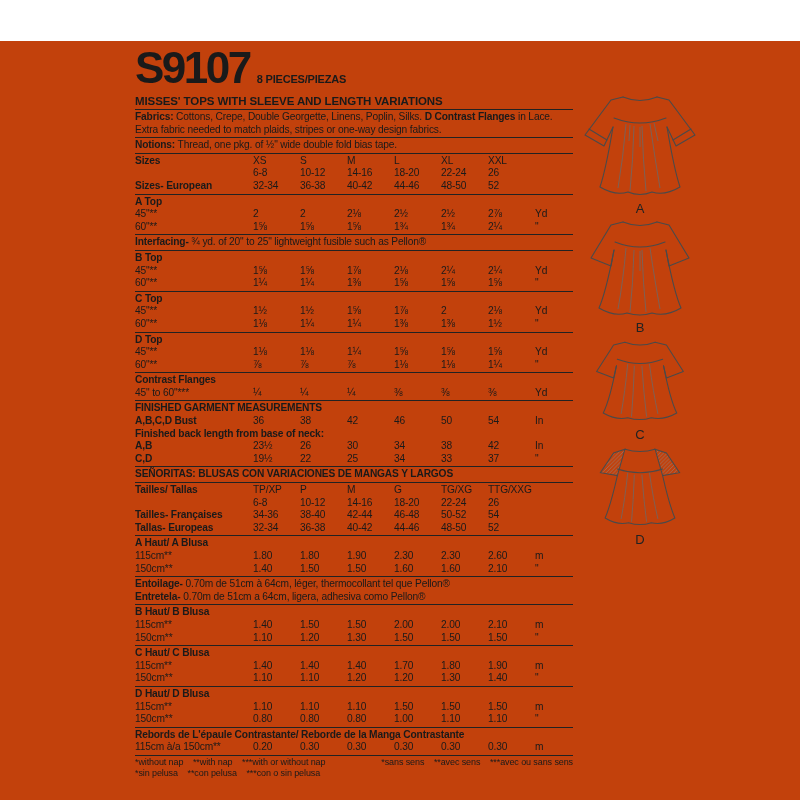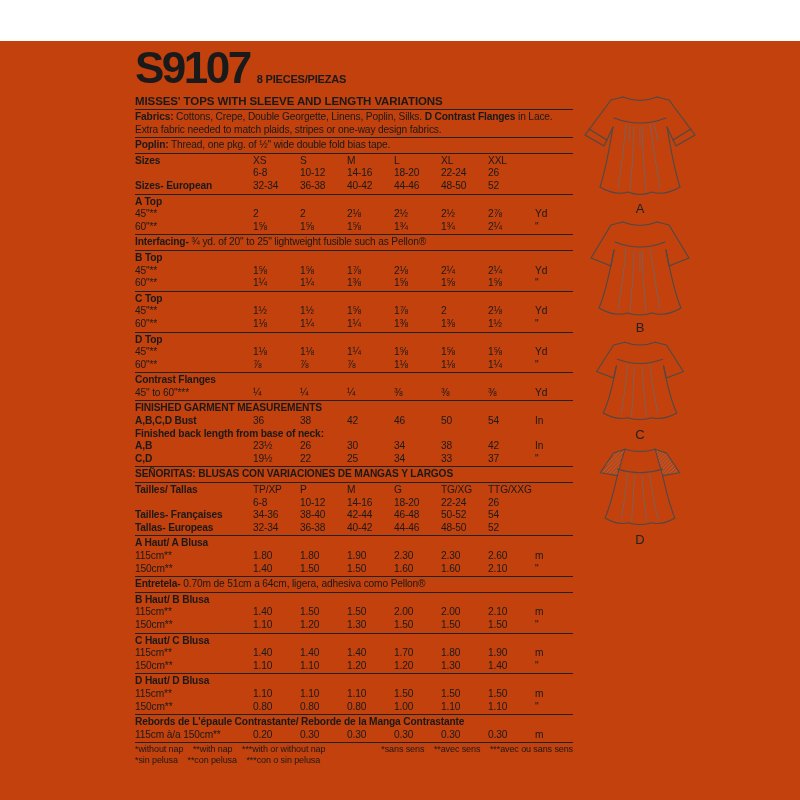--- a/index.html
+++ b/index.html
@@ -36,21 +36,21 @@
     <div class="brandline">
       <span class="pattnum">S9107</span>
       <span class="pieces">8 PIECES/PIEZAS</span>
     </div>
     <div class="title">MISSES' TOPS WITH SLEEVE AND LENGTH VARIATIONS</div>
     <div id="table-host">
         <div class="tsec">
           <div class="trow"><span class="b">Fabrics:</span><span> Cottons, Crepe, Double Georgette, Linens, Poplin, Silks. </span><span class="b">D Contrast Flanges</span><span> in Lace. Extra fabric needed to match plaids, stripes or one-way design fabrics.</span></div>
         </div>
         <div class="tsec">
-          <div class="trow"><span class="b">Poplin:</span><span> Thread, one pkg. of ½" wide double fold bias tape.</span></div>
+          <div class="trow"><span class="b">Notions:</span><span> Thread, one pkg. of ½" wide double fold bias tape.</span></div>
         </div>
         <div class="tsec">
           <div class="crow">
             <span class="cell b">Sizes</span>
             <span class="cell">XS</span>
             <span class="cell">S</span>
             <span class="cell">M</span>
             <span class="cell">L</span>
             <span class="cell">XL</span>
             <span class="cell">XXL</span>
@@ -281,20 +281,21 @@
             <span class="cell">1.40</span>
             <span class="cell">1.50</span>
             <span class="cell">1.50</span>
             <span class="cell">1.60</span>
             <span class="cell">1.60</span>
             <span class="cell">2.10</span>
             <span class="cell">"</span>
           </div>
         </div>
         <div class="tsec">
+          <div class="trow"><span class="b">Entoilage-</span><span> 0.70m de 51cm à 64cm, léger, thermocollant tel que Pellon®</span></div>
           <div class="trow"><span class="b">Entretela-</span><span> 0.70m de 51cm a 64cm, ligera, adhesiva como Pellon®</span></div>
         </div>
         <div class="tsec">
           <div class="trow"><span class="b">B Haut/ B Blusa</span></div>
           <div class="crow">
             <span class="cell">115cm**</span>
             <span class="cell">1.40</span>
             <span class="cell">1.50</span>
             <span class="cell">1.50</span>
             <span class="cell">2.00</span>

